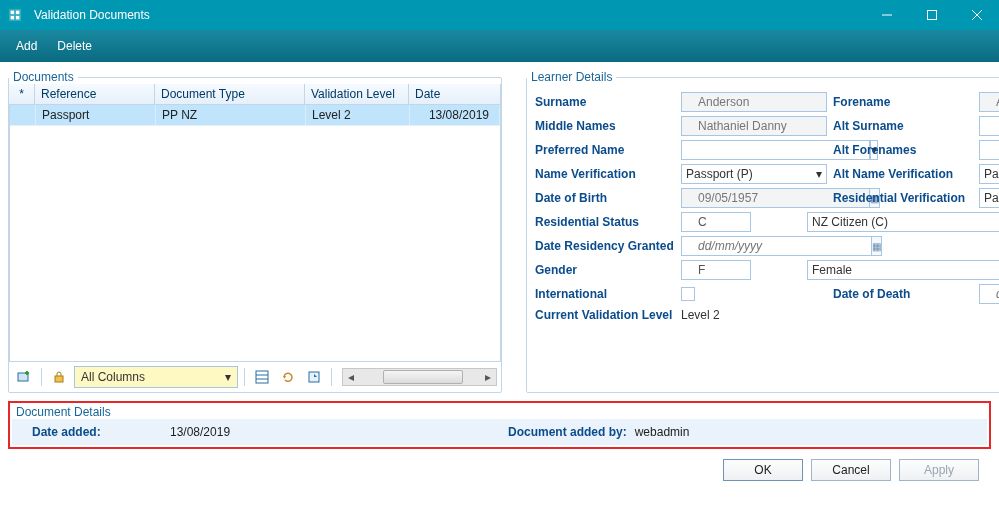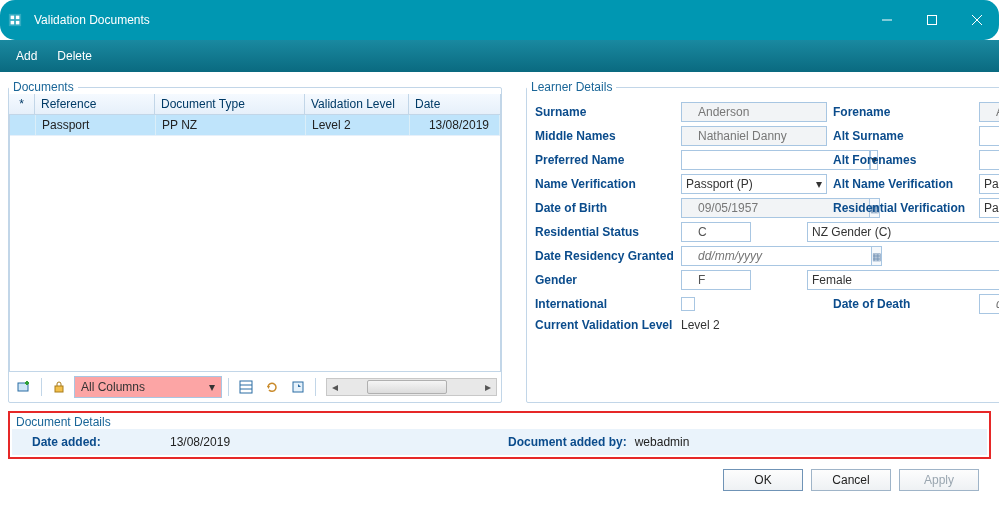--- a/index.html
+++ b/index.html
@@ -1,19 +1,19 @@
 <!DOCTYPE html>
 <html><head>
 <meta charset="utf-8">
 <style>
 * { box-sizing: border-box; margin: 0; padding: 0; font-family: "Segoe UI", Tahoma, sans-serif; font-size: 12px; }
 body { background: #fff; width: 999px; height: 525px; overflow: hidden; }
 
 
-.titlebar { background: #0097b2; height: 40px; display: flex; align-items: center; color: #fff; border-radius: 15px; }
+.titlebar { background: #0097b2; height: 30px; display: flex; align-items: center; color: #fff; }
 .titlebar .icon-box { width: 30px; height: 30px; display: flex; align-items: center; justify-content: center; }
 .titlebar .title { flex: 1; padding-left: 4px; font-size: 12px; }
 .titlebar .win-btn { width: 45px; height: 30px; display: flex; align-items: center; justify-content: center; color: #fff; }
 
 
 .menubar { background: linear-gradient(#1a89a0, #0a6a80); height: 26px; display: flex; align-items: center; padding: 16px 6px; color: #fff; font-size: 13px; }
 .menubar .item { padding: 3px 10px; border-radius: 3px; }
 
 
 .content { padding: 8px; }
@@ -36,21 +36,21 @@
 .cell.c0 { width: 26px; }
 .cell.c1 { width: 120px; }
 .cell.c2 { width: 150px; }
 .cell.c3 { width: 104px; }
 .cell.c4 { flex: 1; text-align: right; padding-right: 10px; }
 
 .grid-body { background: #fff; height: 257px; border: 1px solid #c2d6e8; border-top: none; overflow: hidden; }
 .doc-tools { display: flex; align-items: center; gap: 4px; padding: 4px; border-top: none; }
 .tool-btn { width: 22px; height: 22px; display: flex; align-items: center; justify-content: center; border: 1px solid transparent; border-radius: 2px; color: #2b6ca3; }
 .tool-sep { width: 1px; height: 18px; background: #c2d6e8; margin: 0 2px; }
-.col-select { border: 1px solid #a8c6e2; height: 22px; background: #fca5a5; display: flex; align-items: center; padding: 0 6px; width: 148px; justify-content: space-between; color: #333; }
+.col-select { border: 1px solid #a8c6e2; height: 22px; background: #fef9c3; display: flex; align-items: center; padding: 0 6px; width: 164px; justify-content: space-between; color: #333; }
 .hscroll { flex: 1; height: 18px; background: #e8e8e8; border: 1px solid #c8c8c8; position: relative; margin-left: 4px; }
 .hscroll .thumb { position: absolute; left: 40px; top: 1px; height: 14px; width: 80px; background: linear-gradient(#f5f5f5,#dcdcdc); border: 1px solid #b0b0b0; border-radius: 2px; }
 .hscroll .arrow { position: absolute; top: 0; width: 16px; height: 16px; display: flex; align-items: center; justify-content: center; color: #555; }
 .hscroll .arrow.l { left: 0; }
 .hscroll .arrow.r { right: 0; }
 
 
 .learner { flex: 1; }
 .form-grid { display: grid; grid-template-columns: 140px 120px 20px 140px 120px 20px; gap: 4px 6px; padding: 8px; align-items: center; }
 .lbl { color: #0b4c8c; font-weight: 600; font-size: 12px; white-space: nowrap; }
@@ -233,21 +233,21 @@
             <div class="date-icon">▦</div>
           </div>
         <div class="lbl">Residential Verification</div>
         <div class="drop span2">
             <span>Passport (P)</span>
           </div>
 
         <div class="lbl">Residential Status</div>
         <input class="inp" style="width: 70px;" value="C">
         <div class="drop span4">
-            <span>NZ Gender (C)</span>
+            <span>NZ Citizen (C)</span>
           </div>
 
         <div class="lbl">Date Residency Granted</div>
         <div class="flex span2">
             <input class="inp ph" style="flex: 1 1 0%;" placeholder="dd/mm/yyyy">
             <div class="date-icon">▦</div>
           </div>
         <div class="span3"></div>
 
         <div class="lbl">Gender</div>

